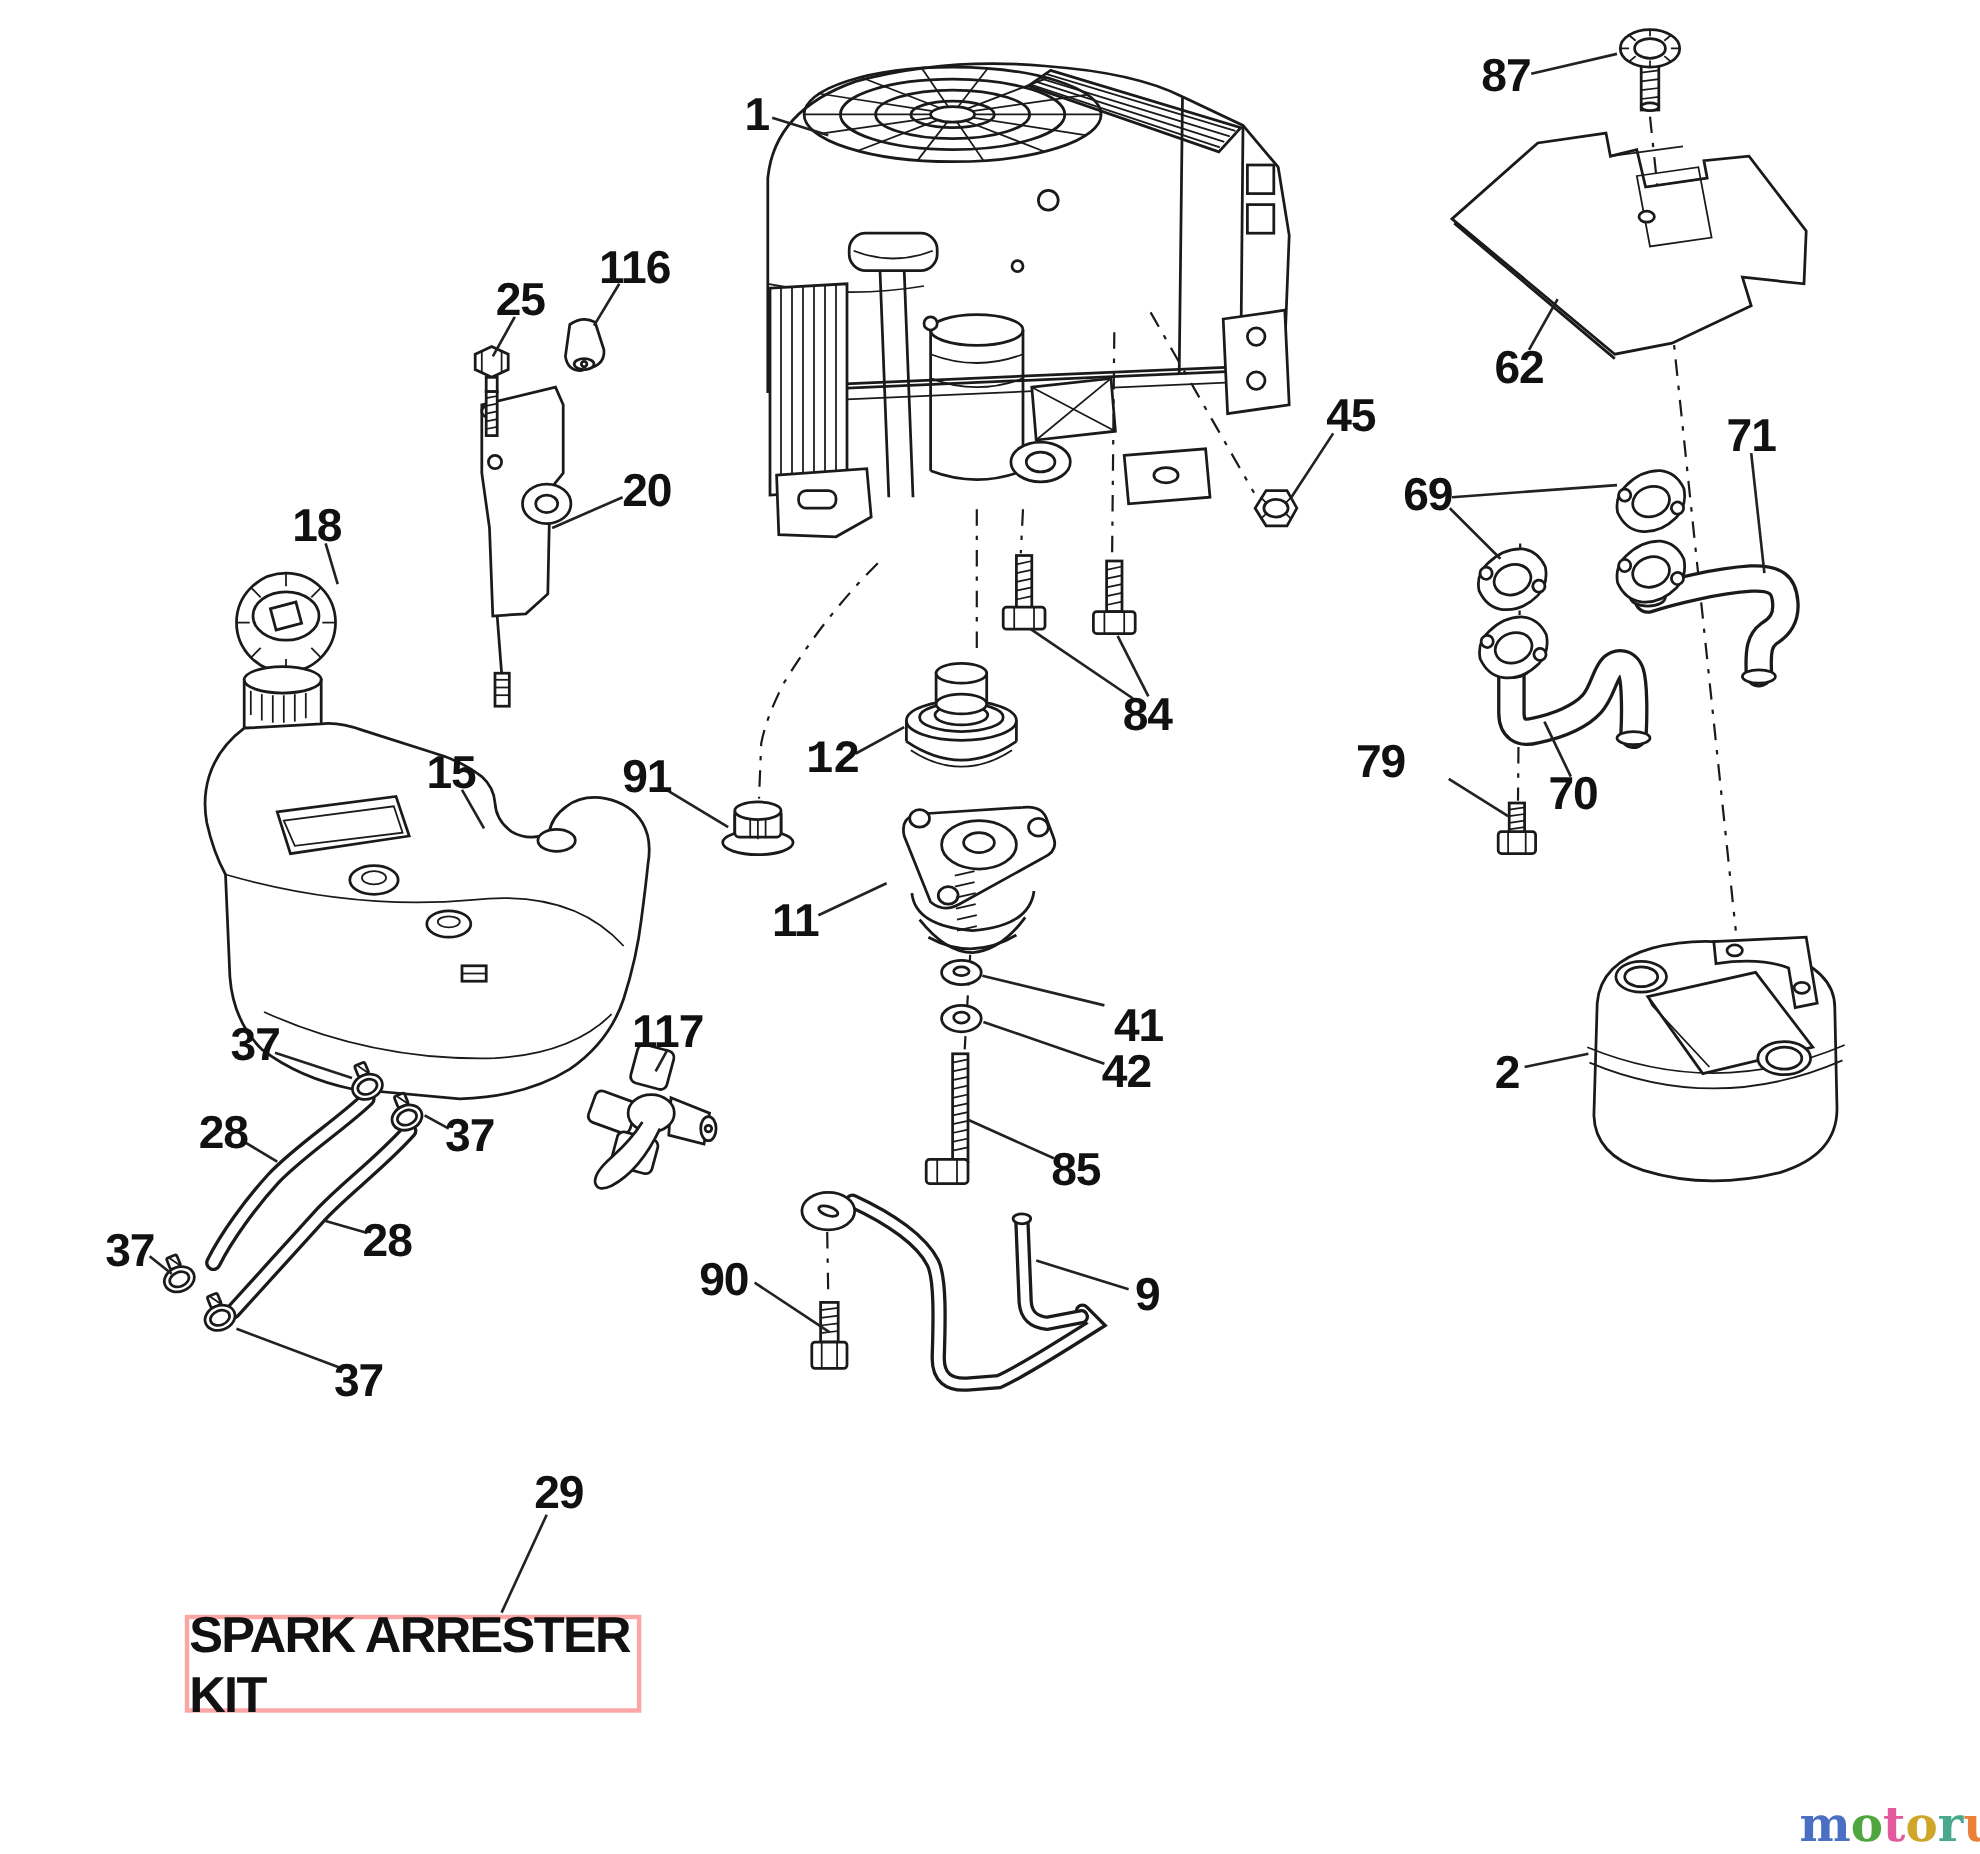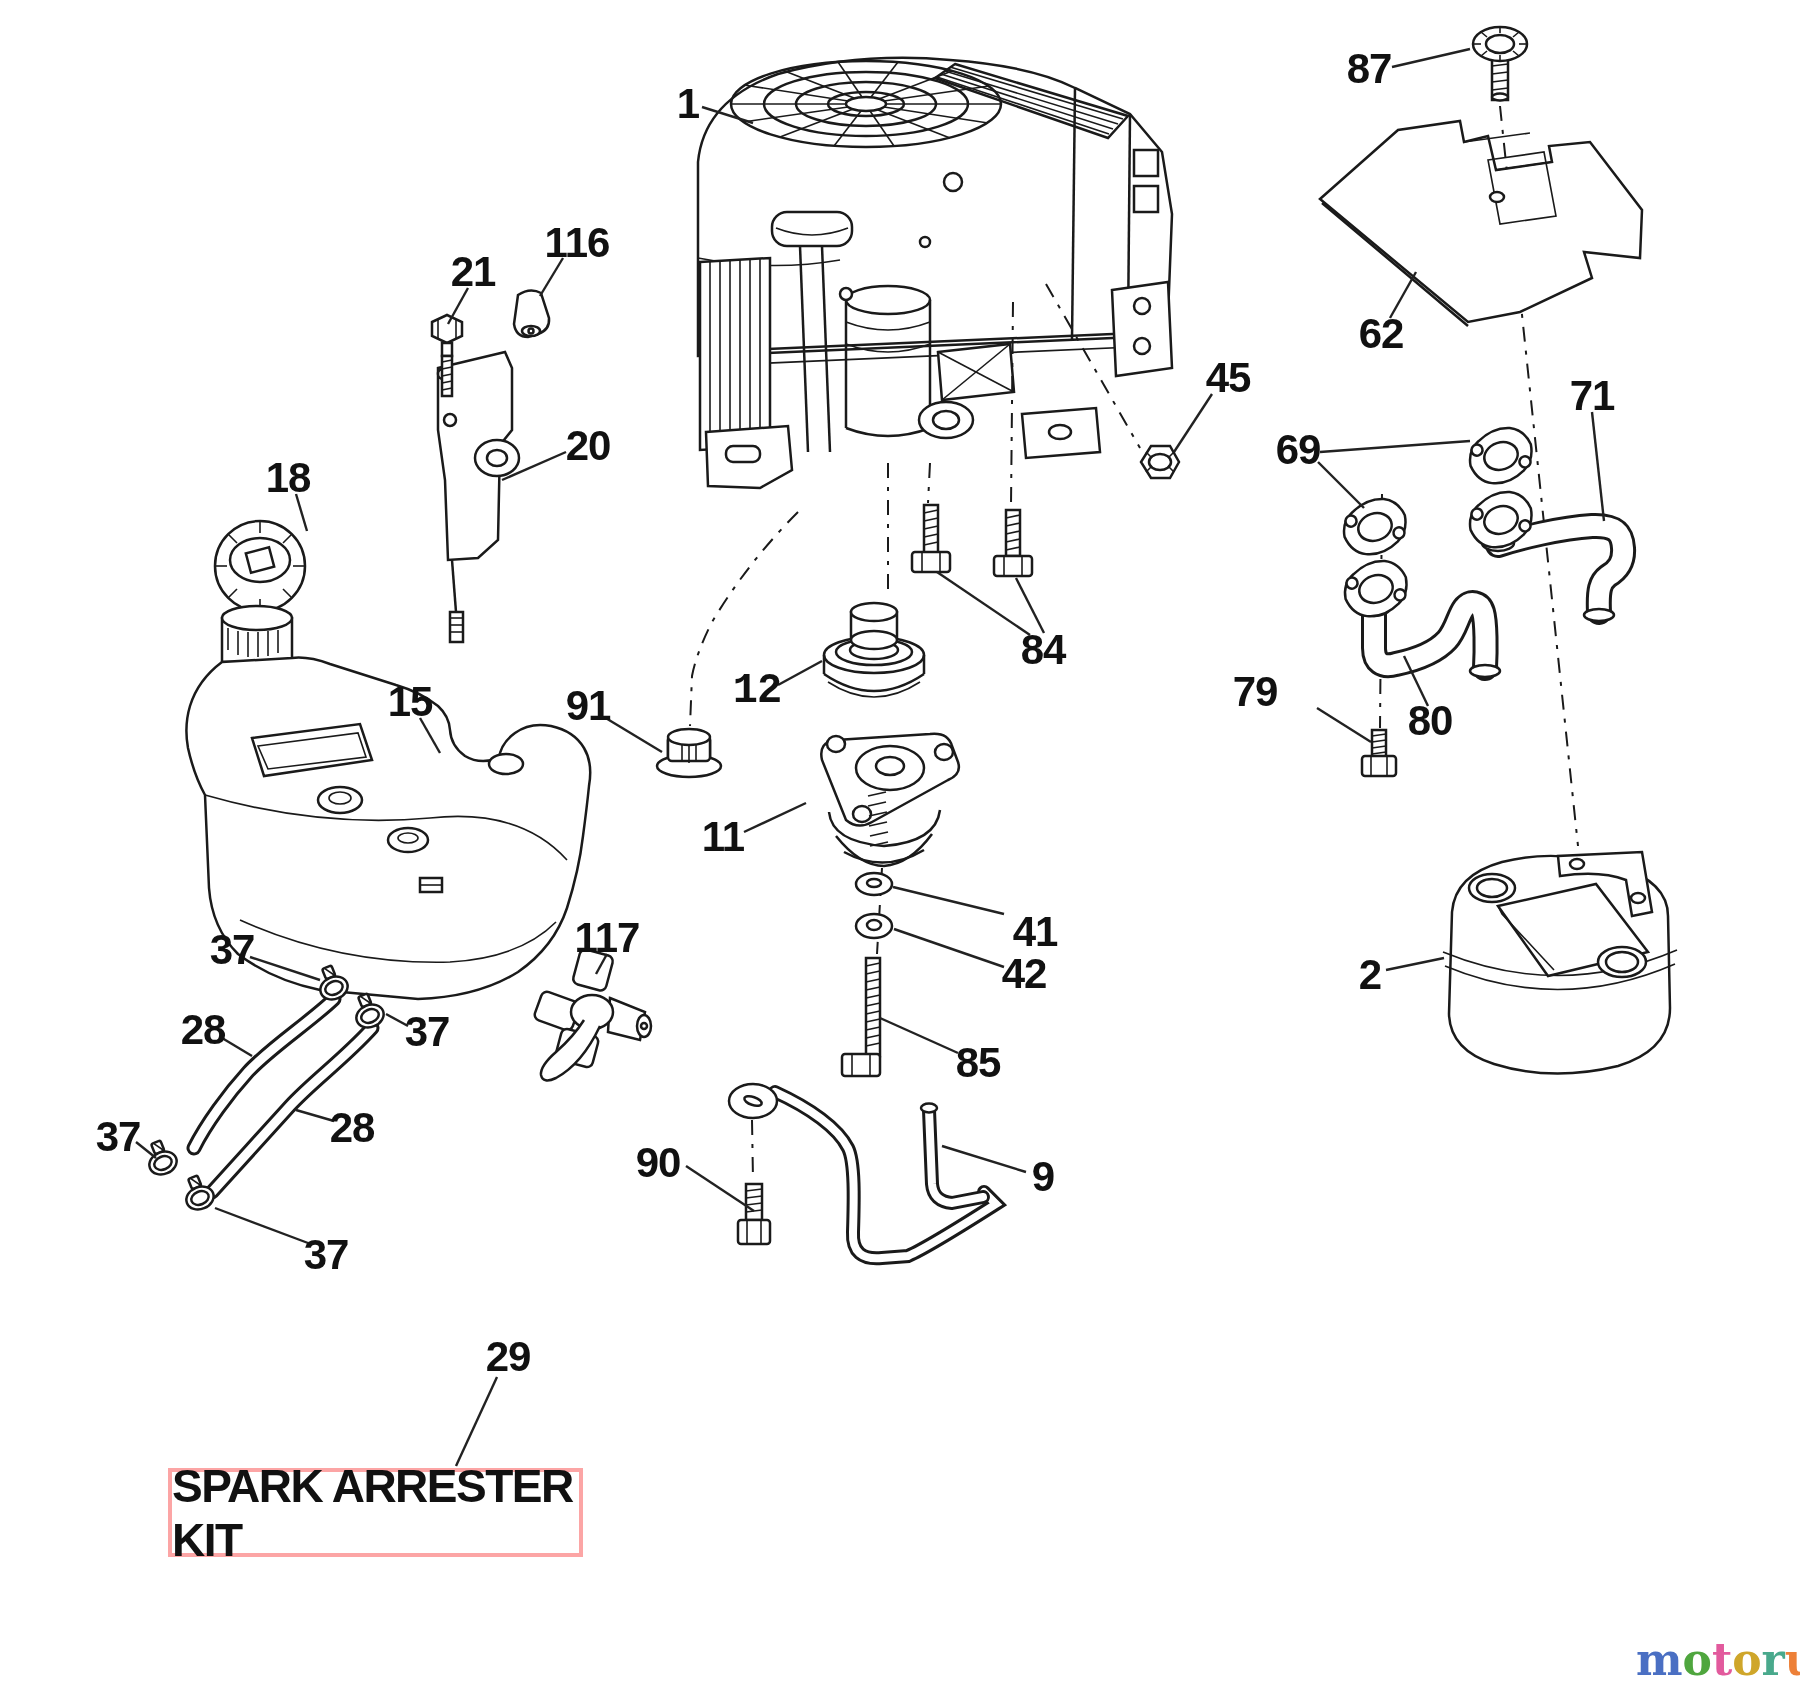--- a/index.html
+++ b/index.html
@@ -474,33 +474,33 @@
       <line x1="334" y1="1121" x2="296" y2="1110"></line>
       <line x1="686" y1="1166" x2="754" y2="1211"></line>
       <line x1="1026" y1="1172" x2="942" y2="1146"></line>
       <line x1="497" y1="1377" x2="456" y2="1466"></line>
     </g>
   </svg>
 
   <div id="callouts">
       <div class="callout" style="left: 688px; top: 104px;">1</div>
       <div class="callout" style="left: 577px; top: 243px;">116</div>
-      <div class="callout" style="left: 473px; top: 272px;">21</div>
+      <div class="callout" style="left: 473px; top: 272px;">25</div>
       <div class="callout" style="left: 588px; top: 446px;">20</div>
       <div class="callout" style="left: 288px; top: 478px;">18</div>
       <div class="callout" style="left: 410px; top: 702px;">15</div>
       <div class="callout" style="left: 588px; top: 706px;">91</div>
       <div class="callout" style="left: 757px; top: 691px; font-family: Liberation Mono, monospace;">12</div>
       <div class="callout" style="left: 723px; top: 837px;">11</div>
       <div class="callout" style="left: 1228px; top: 378px;">45</div>
       <div class="callout" style="left: 1298px; top: 450px;">69</div>
       <div class="callout" style="left: 1592px; top: 396px;">71</div>
       <div class="callout" style="left: 1043px; top: 650px;">84</div>
       <div class="callout" style="left: 1255px; top: 692px;">79</div>
-      <div class="callout" style="left: 1430px; top: 721px;">80</div>
+      <div class="callout" style="left: 1430px; top: 721px;">70</div>
       <div class="callout" style="left: 1369px; top: 69px;">87</div>
       <div class="callout" style="left: 1381px; top: 334px;">62</div>
       <div class="callout" style="left: 1370px; top: 975px;">2</div>
       <div class="callout" style="left: 1023px; top: 932px; margin-left: 12px;">41</div>
       <div class="callout" style="left: 1024px; top: 974px;">42</div>
       <div class="callout" style="left: 978px; top: 1063px;">85</div>
       <div class="callout" style="left: 607px; top: 938px;">117</div>
       <div class="callout" style="left: 232px; top: 950px;">37</div>
       <div class="callout" style="left: 427px; top: 1032px;">37</div>
       <div class="callout" style="left: 118px; top: 1137px;">37</div>

